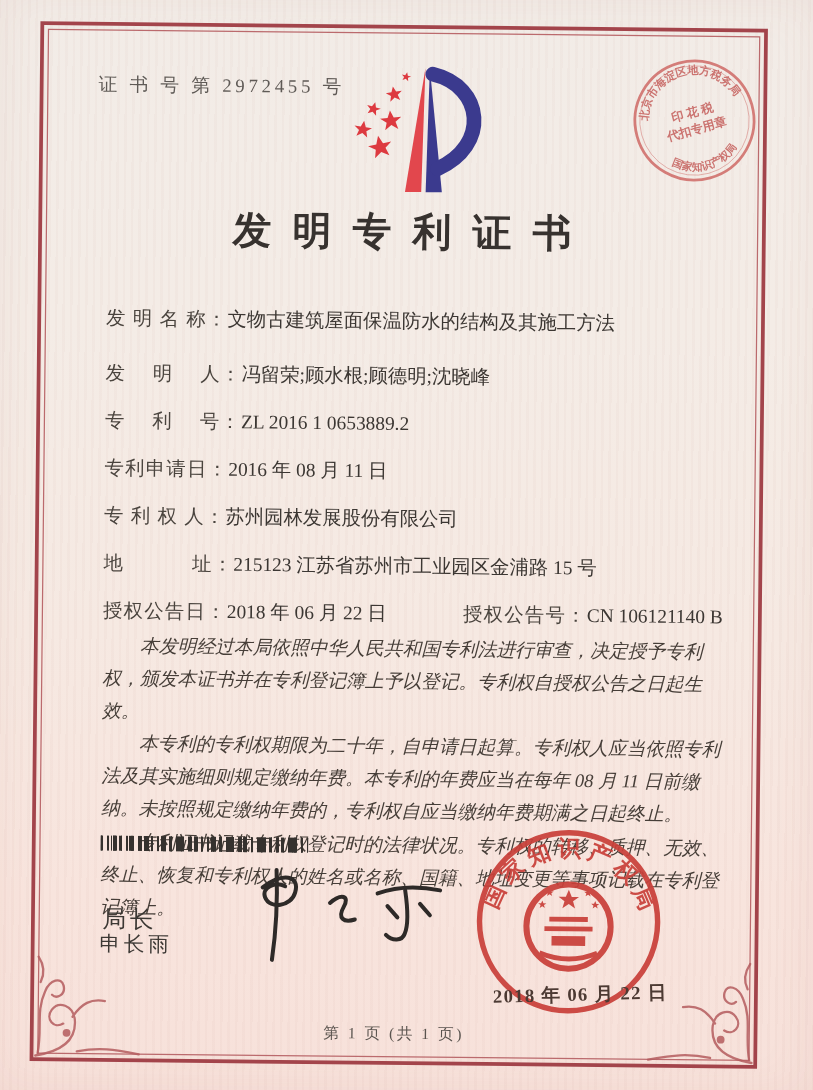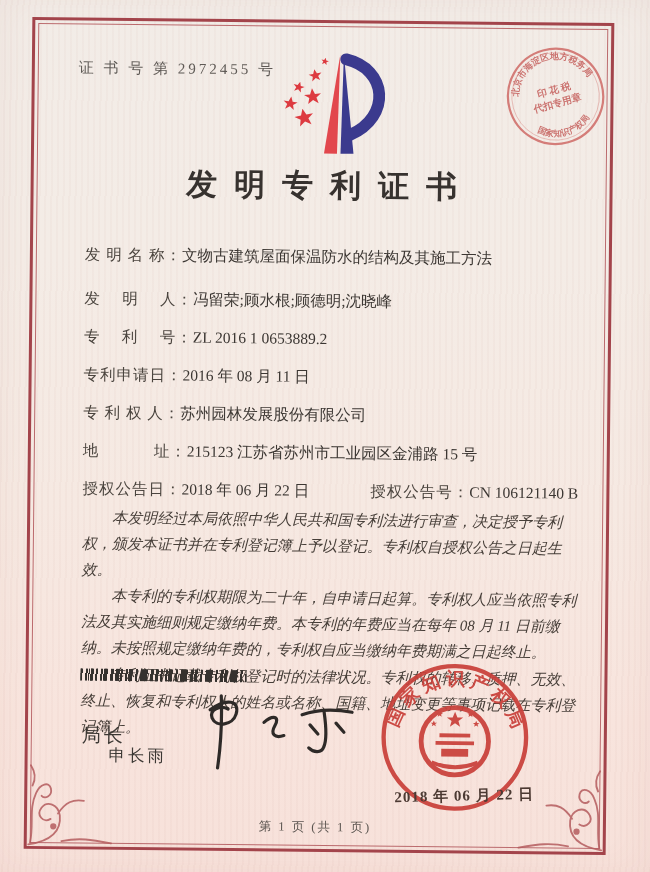--- a/index.html
+++ b/index.html
@@ -22,21 +22,21 @@
   .val{color:#3c3733;}
   .pair2{position:absolute;left:288px;top:0;}
   .paras{left:52px;width:500px;top:484px;font-size:15px;line-height:1.74;color:#463e38;
     font-style:italic;}
   .paras p{margin:0;text-indent:2em;}
   .barcode{left:52px;top:648px;width:166px;height:12px;background:
     repeating-linear-gradient(90deg,#35312e 0 2px,rgba(0,0,0,0) 2px 5px),
     repeating-linear-gradient(90deg,#35312e 0 1px,rgba(0,0,0,0) 1px 8px),
     repeating-linear-gradient(90deg,rgba(0,0,0,0) 0 10px,#35312e 10px 13px);}
   .sig-role{left:54px;top:702px;font-size:19px;color:#3c3834;letter-spacing:3px;text-align:right;}
-  .sig-name{left:52px;top:724px;font-size:16.5px;color:#3c3834;letter-spacing:3px;margin-left:29px;}
+  .sig-name{left:52px;top:724px;font-size:16.5px;color:#3c3834;letter-spacing:3px;}
   .sig-svg{left:148px;top:662px;}
   .tax-stamp{left:470px;top:20px;width:102px;height:102px;transform:rotate(-16deg);opacity:.85;}
   .logo{left:238px;top:22px;}
   .office-seal{left:350px;top:636px;width:154px;height:154px;opacity:.93;}
   .seal-date{left:352px;top:762px;width:170px;text-align:center;font-size:15px;font-weight:bold;
     color:#4c3a33;letter-spacing:1px;transform:rotate(-2deg);}
   .footer{left:0;right:0;top:796px;text-align:center;font-size:12.5px;color:#5a544f;letter-spacing:2px;}
   .corner{position:absolute;width:92px;height:92px;}
   .corner-sw{left:-4px;bottom:-4px;}
   .corner-se{right:-4px;bottom:-4px;transform:scaleX(-1);}

